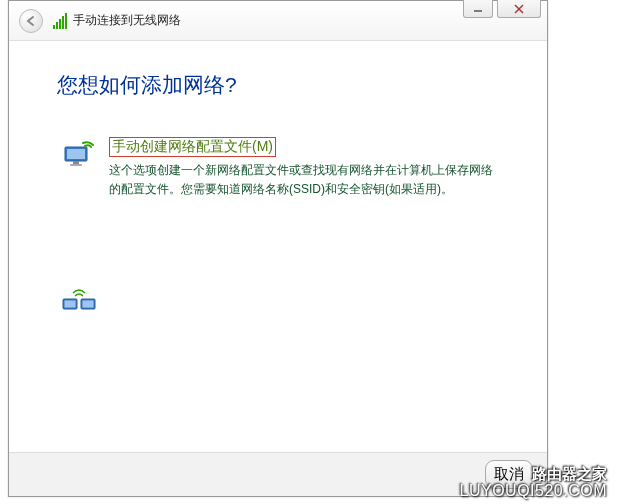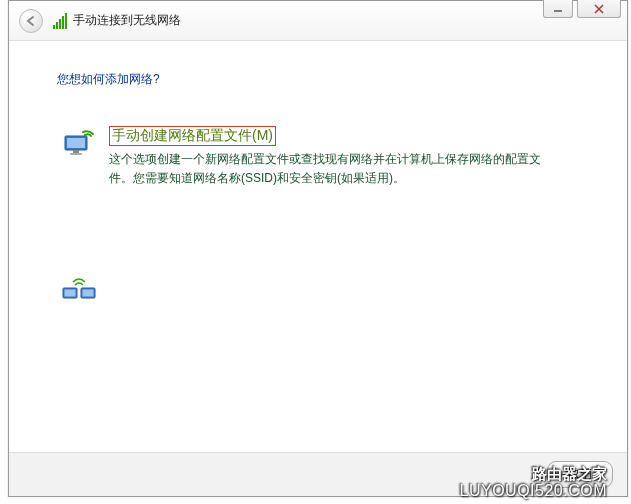--- a/index.html
+++ b/index.html
@@ -8,21 +8,21 @@
       font-size: 12px;
       background: #fff;
       width: 631px;
       height: 504px;
       position: relative;
       overflow: hidden;
     }
     .window {
       position: absolute;
       left: 8px; top: 0;
-      width: 620px; height: 497px;
+      width: 540px; height: 497px;
       border: 1px solid #999;
       background: #fff;
       box-shadow: 0 0 0 1px rgba(0,0,0,0.05);
     }
     .titlebar-controls {
       position: absolute;
       right: 6px; top: -1px;
       display: flex;
       gap: 4px;
     }
@@ -76,21 +76,21 @@
     .signal-icon span:nth-child(2){height:7px}
     .signal-icon span:nth-child(3){height:10px}
     .signal-icon span:nth-child(4){height:13px}
     .signal-icon span:nth-child(5){height:16px}
     .header-title { font-size: 12px; color: #222; }
     .content {
       padding: 30px 48px;
     }
     .question {
       color: #003399;
-      font-size: 12px;
+      font-size: 21px;
       margin-bottom: 30px;
     }
     .option {
       display: flex;
       padding: 8px 4px;
       margin-bottom: 70px;
       cursor: pointer;
       border-radius: 3px;
     }
     .option-icon {
@@ -121,25 +121,25 @@
       left: 0; right: 0; bottom: 0;
       height: 44px;
       border-top: 1px solid #ddd;
       background: #f2f2f2;
       display: flex;
       justify-content: flex-end;
       align-items: center;
       padding: 0 14px;
     }
     .cancel-btn {
-      padding: 4px 20px;
+      padding: 4px 8px;
       border: 1px solid #aaa;
       border-radius: 9px;
       background: linear-gradient(#fdfdfd,#e8e8e8);
-      font-size: 12px;
+      font-size: 15px;
       cursor: pointer;
     }
     .watermark {
       position: absolute;
       right: 24px; bottom: 4px;
       color: #fff;
       text-shadow: 1px 1px 2px #000, -1px -1px 2px #000;
       font-family: Arial, sans-serif;
       text-align: right;
       line-height: 1.1;

